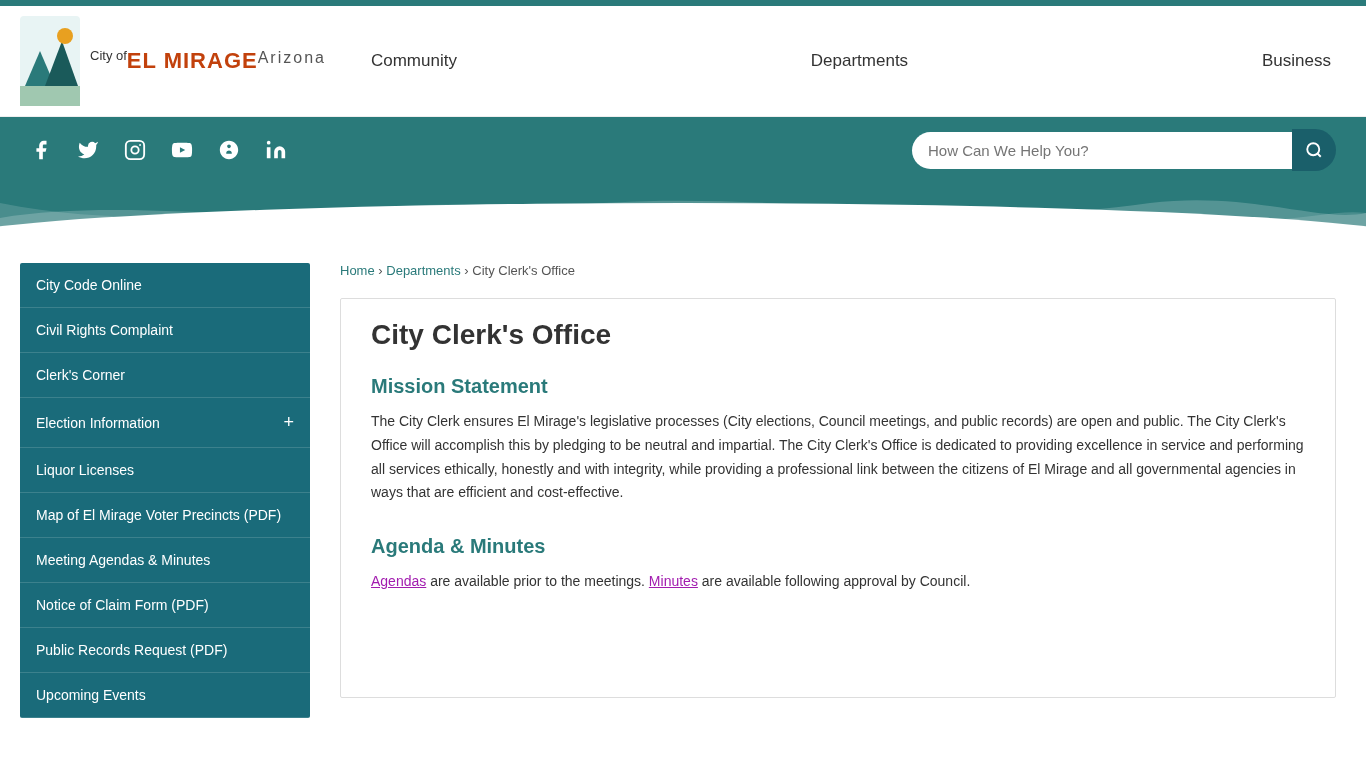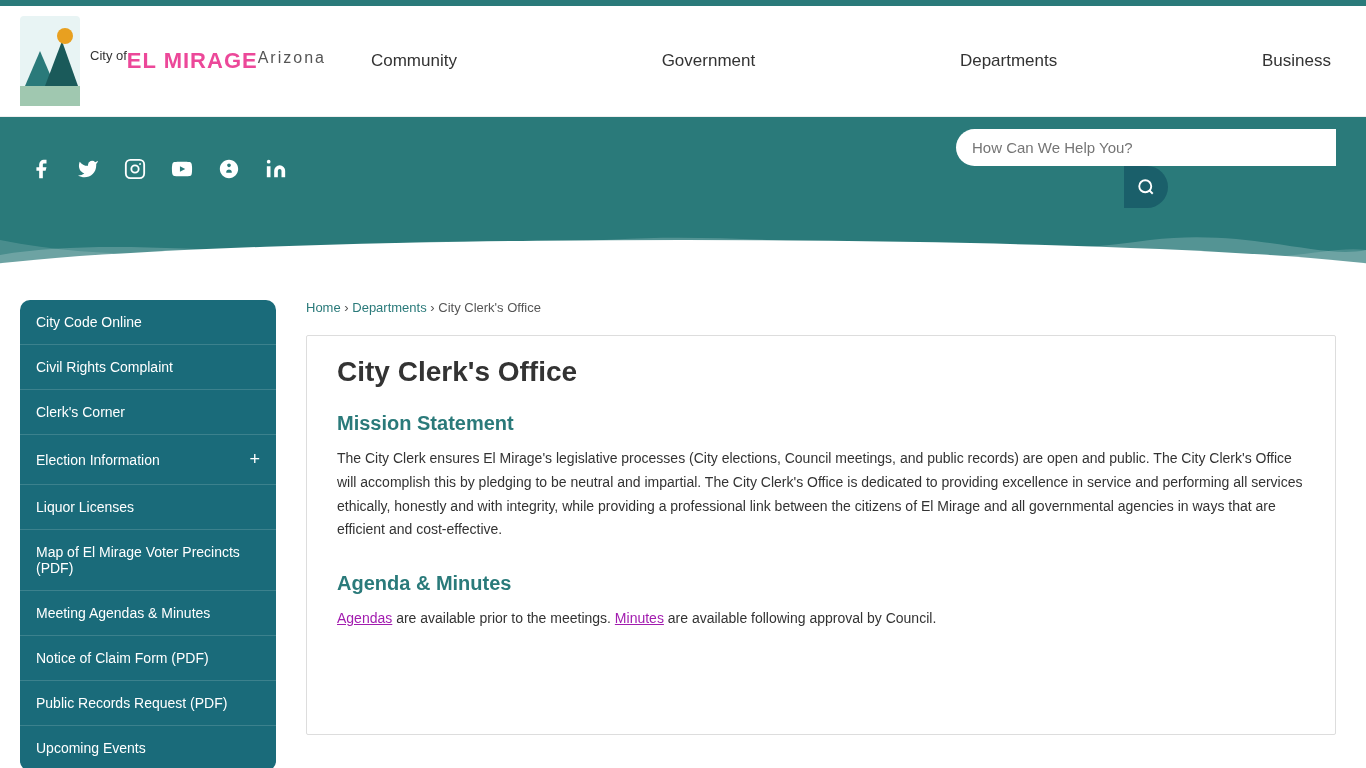--- a/index.html
+++ b/index.html
@@ -38,21 +38,21 @@
       line-height: 1.2;
     }
     .logo-city-of {
       font-size: 13px;
       color: #333;
       font-weight: normal;
     }
     .logo-el-mirage {
       font-size: 22px;
       font-weight: bold;
-      color: #ec4899;
+      color: #c2410c;
       text-transform: uppercase;
       letter-spacing: 1px;
     }
     .logo-arizona {
       font-size: 16px;
       color: #555;
       letter-spacing: 2px;
     }
     .main-nav {
       display: flex;
@@ -89,21 +89,20 @@
       cursor: pointer;
       text-decoration: none;
       display: flex;
       align-items: center;
       justify-content: center;
     }
     .search-area {
       display: flex;
       align-items: center;
       gap: 0;
-      flex-direction: column;
     }
     .search-input {
       width: 380px;
       padding: 10px 16px;
       border: none;
       border-radius: 25px 0 0 25px;
       font-size: 15px;
       outline: none;
       color: #999;
     }
@@ -147,24 +146,24 @@
     
     .main-content {
       display: flex;
       padding: 20px 20px;
       gap: 20px;
       background: #fff;
     }
 
     
     .sidebar {
-      width: 256px;
+      width: 290px;
       flex-shrink: 0;
       background: #1a6b7a;
-      border-radius: 10px;
+      border-radius: 2px;
       overflow: hidden;
       align-self: flex-start;
     }
     .sidebar-item {
       display: flex;
       align-items: center;
       justify-content: space-between;
       padding: 14px 16px;
       color: #fff;
       cursor: pointer;
@@ -249,21 +248,20 @@
     </svg>
     <div class="logo-text">
       <span class="logo-city-of">City of</span>
       <span class="logo-el-mirage">El Mirage</span>
       <span class="logo-arizona">Arizona</span>
     </div>
   </div>
 
   <nav class="main-nav">
     <a href="#">Community</a>
-    <a href="#">Government</a>
     <a href="#">Departments</a>
     <a href="#">Business</a>
   </nav>
 </div>
 
 <div class="social-bar">
   <div class="social-icons">
 
     <span class="social-icon" title="Facebook">
       <svg width="22" height="22" viewBox="0 0 24 24" fill="white">

